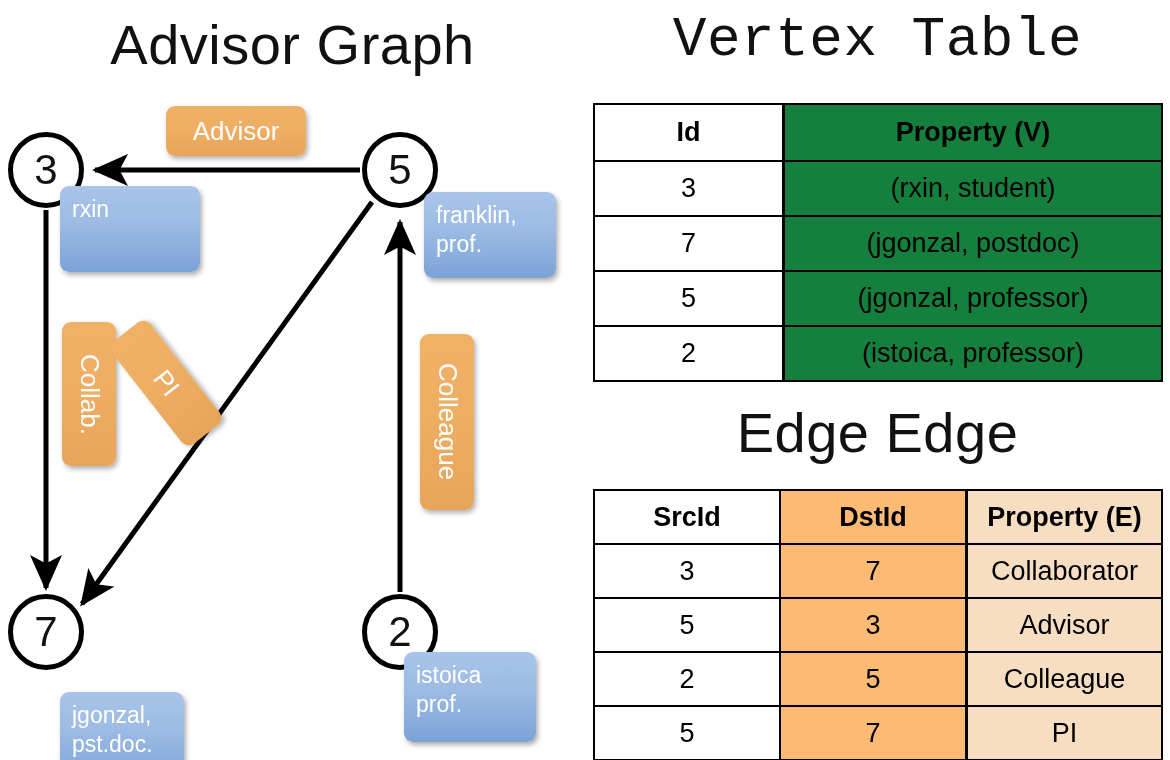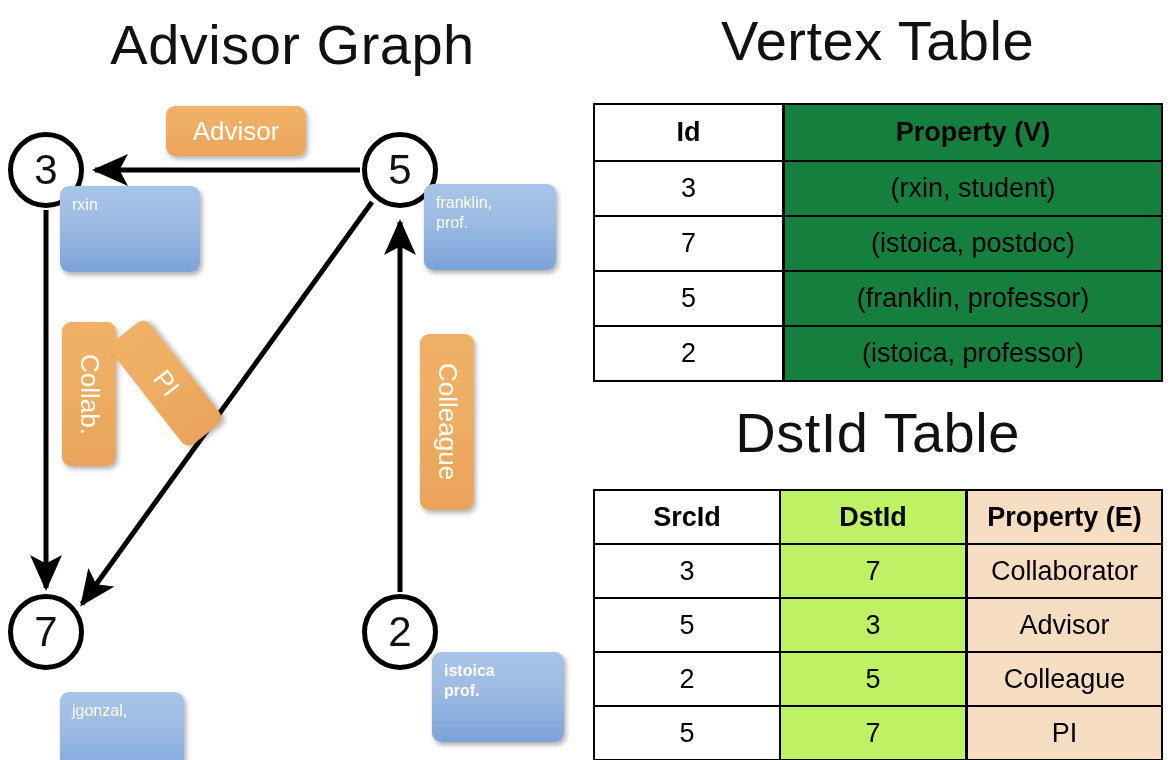--- a/index.html
+++ b/index.html
@@ -22,21 +22,21 @@
     position: absolute;
     font-family: "Liberation Sans", sans-serif;
     font-weight: 300;
     font-size: 56px;
     letter-spacing: 0.5px;
     color: #111;
     white-space: nowrap;
     text-align: center;
   }
   #title-property-graph { left: 0;   top: 12px;  width: 585px; }
-  #title-vertex-table   { left: 585px; top: 8px;  width: 585px; }
+  #title-vertex-table   { left: 585px; top: 8px;  width: 585px; font-family: Liberation Mono, monospace; }
   #title-edge-table     { left: 585px; top: 400px; width: 585px; }
 
   
   #graph-panel {
     position: absolute;
     left: 0; top: 0;
     width: 585px; height: 760px;
   }
   #graph-edges {
     position: absolute;
@@ -73,31 +73,31 @@
 
   
   .vbox {
     position: absolute;
     border-radius: 9px;
     background: linear-gradient(to bottom, #a8c4e8 0%, #9dbbe4 42%, #7ba3d8 100%);
     box-shadow: 2px 3px 5px rgba(0,0,0,0.32);
     color: #ffffff;
     font-family: "Liberation Sans", sans-serif;
     font-weight: 300;
-    font-size: 16px;
+    font-size: 23px;
     line-height: 1.28;
     padding: 9px 0 0 12px;
     box-sizing: border-box;
     z-index: 4;
     overflow: hidden;
   }
   #vbox-rxin     { left: 60px;  top: 186px; width: 140px; height: 86px; }
-  #vbox-franklin { left: 424px; top: 184px; width: 132px; height: 86px; }
+  #vbox-franklin { left: 424px; top: 192px; width: 132px; height: 86px; }
   #vbox-jgonzal  { left: 60px;  top: 652px; width: 124px; height: 90px; margin-top: 40px; }
-  #vbox-istoica  { left: 432px; top: 652px; width: 132px; height: 90px; font-weight: bold; }
+  #vbox-istoica  { left: 404px; top: 652px; width: 132px; height: 90px; }
 
   
   .ebox {
     position: absolute;
     border-radius: 9px;
     background: linear-gradient(to bottom, #f0b065 0%, #eeae63 45%, #e8a45a 100%);
     box-shadow: 2px 3px 5px rgba(0,0,0,0.30);
     color: #ffffff;
     font-family: "Liberation Sans", sans-serif;
     font-weight: 300;
@@ -138,29 +138,29 @@
   #vertex-table { left: 593px; top: 103px; width: 570px; }
   #vertex-table th, #vertex-table td { height: 53px; font-size: 27px; }
   #vertex-table .col-id  { width: 187px; background: #ffffff; border-radius: 25px; }
   #vertex-table .col-val { background: #15803d; border-left-width: 3px; }
   #vertex-table thead th { font-size: 27px; }
   #vertex-table thead .col-id  { height: 55px; }
 
   #edge-table { left: 593px; top: 489px; width: 570px; }
   #edge-table th, #edge-table td { height: 52px; font-size: 27px; }
   #edge-table .col-src { width: 184px; background: #ffffff; }
-  #edge-table .col-dst { width: 184px; background: #bef264; }
+  #edge-table .col-dst { width: 184px; background: #fdba74; }
   #edge-table .col-val { background: #f7ddc2; border-left-width: 3px; margin-left: 24px; }
 </style>
 </head>
 <body>
 
 <div class="title" id="title-property-graph">Advisor Graph</div>
 <div class="title" id="title-vertex-table">Vertex Table</div>
-<div class="title" id="title-edge-table">DstId Table</div>
+<div class="title" id="title-edge-table">Edge Edge</div>
 
 <div id="graph-panel">
 
   <svg id="graph-edges" viewBox="0 0 585 760">
     <defs>
       <marker id="arrowhead" markerWidth="8" markerHeight="8" refX="6.6" refY="3.2" orient="auto" markerUnits="strokeWidth">
         <path d="M0,0 L7.2,3.2 L0,6.4 L1.7,3.2 Z" fill="#000"></path>
       </marker>
     </defs>
 
@@ -188,20 +188,21 @@
 
   <div class="vbox" id="vbox-rxin">
     <div>rxin</div>
   </div>
   <div class="vbox" id="vbox-franklin">
     <div>franklin,</div>
     <div>prof.</div>
   </div>
   <div class="vbox" id="vbox-jgonzal">
     <div>jgonzal,</div>
+    <div>pst.doc.</div>
   </div>
   <div class="vbox" id="vbox-istoica">
     <div>istoica</div>
     <div>prof.</div>
   </div>
 
   <div class="ebox" id="ebox-advisor">
     <span>Advisor</span>
   </div>
   <div class="ebox" id="ebox-collab">
@@ -222,25 +223,25 @@
       <th class="col-val">Property (V)</th>
     </tr>
   </thead>
   <tbody>
     <tr>
       <td class="col-id">3</td>
       <td class="col-val">(rxin, student)</td>
     </tr>
     <tr>
       <td class="col-id">7</td>
-      <td class="col-val">(istoica, postdoc)</td>
+      <td class="col-val">(jgonzal, postdoc)</td>
     </tr>
     <tr>
       <td class="col-id">5</td>
-      <td class="col-val">(franklin, professor)</td>
+      <td class="col-val">(jgonzal, professor)</td>
     </tr>
     <tr>
       <td class="col-id">2</td>
       <td class="col-val">(istoica, professor)</td>
     </tr>
   </tbody>
 </table>
 
 <table class="tbl" id="edge-table">
   <thead>

